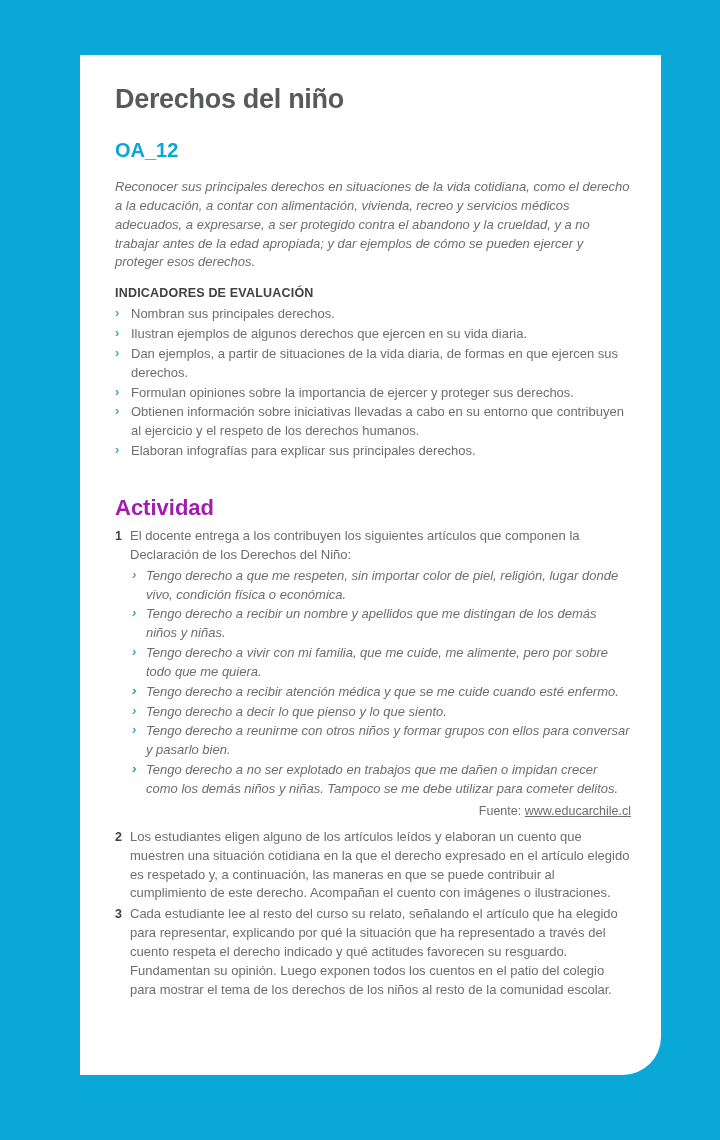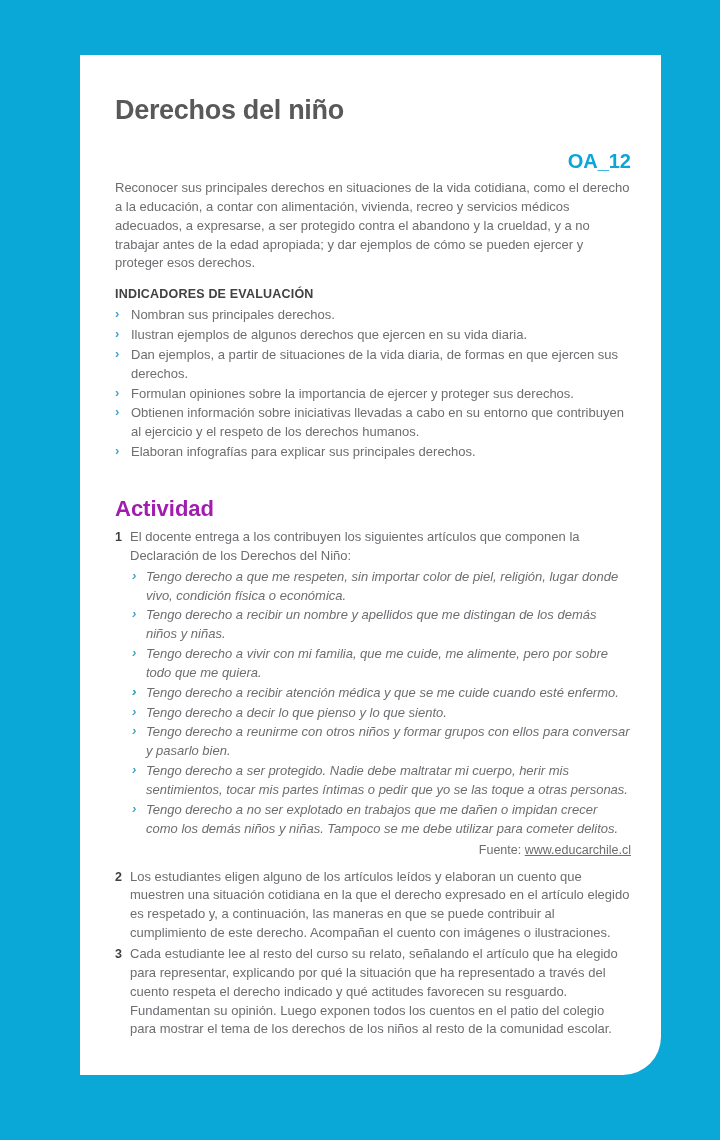--- a/index.html
+++ b/index.html
@@ -12,44 +12,44 @@
   .card {
     position: absolute;
     left: 80px; top: 55px;
     width: 581px; height: 1020px;
     background: #ffffff;
     border-radius: 0 0 38px 0;
     overflow: hidden;
   }
 
   .content {
-    padding: 40px 30px 0 35px;
+    padding: 29px 30px 0 35px;
     color: #6D6E71;
   }
 
   .page-title {
     font-size: 27px;
     font-weight: bold;
     color: #58595B;
     letter-spacing: -0.3px;
   }
 
   .oa-code {
     margin-top: 24px;
     font-size: 20px;
     font-weight: bold;
     color: #0BA5D8;
-    text-align: right;
   }
 
   .oa-desc {
-    margin-top: 6px;
+    margin-top: 16px;
     font-size: 13px;
     line-height: 1.45;
     color: #6D6E71;
+    font-style: italic;
   }
 
   .ind-heading {
     margin-top: 14px;
     font-size: 12.5px;
     font-weight: bold;
     color: #414042;
     letter-spacing: 0.2px;
   }
 
@@ -152,21 +152,21 @@
         <span class="num">1</span>
         <span>El docente entrega a los contribuyen los siguientes artículos que componen la Declaración de los Derechos del Niño:</span>
         <ul class="articulos">
           <li><span class="marker">›</span><span>Tengo derecho a que me respeten, sin importar color de piel, religión, lugar donde vivo, condición física o económica.</span></li>
           <li><span class="marker">›</span><span>Tengo derecho a recibir un nombre y apellidos que me distingan de los demás niños y niñas.</span></li>
           <li><span class="marker">›</span><span>Tengo derecho a vivir con mi familia, que me cuide, me alimente, pero por sobre todo que me quiera.</span></li>
           <li><span class="marker">›</span></li>
           <li><span class="marker">›</span><span>Tengo derecho a recibir atención médica y que se me cuide cuando esté enfermo.</span></li>
           <li><span class="marker">›</span><span>Tengo derecho a decir lo que pienso y lo que siento.</span></li>
           <li><span class="marker">›</span><span>Tengo derecho a reunirme con otros niños y formar grupos con ellos para conversar y pasarlo bien.</span></li>
-          <li><span class="marker">›</span><span>Tengo derecho a ser protegido. Nadie debe maltratar mi cuerpo, herir mis sentimientos, tocar mis partes íntimas o pedir que yo se las toque a otras personas.</span></li>
+          <li><span class="marker">›</span></li>
           <li><span class="marker">›</span><span>Tengo derecho a no ser explotado en trabajos que me dañen o impidan crecer como los demás niños y niñas. Tampoco se me debe utilizar para cometer delitos.</span></li>
         </ul>
         <div class="fuente">
           <span>Fuente: </span><a>www.educarchile.cl</a>
         </div>
       </li>
       <li>
         <span class="num">2</span>
         <span>Los estudiantes eligen alguno de los artículos leídos y elaboran un cuento que muestren una situación cotidiana en la que el derecho expresado en el artículo elegido es respetado y, a continuación, las maneras en que se puede contribuir al cumplimiento de este derecho. Acompañan el cuento con imágenes o ilustraciones.</span>
       </li>

